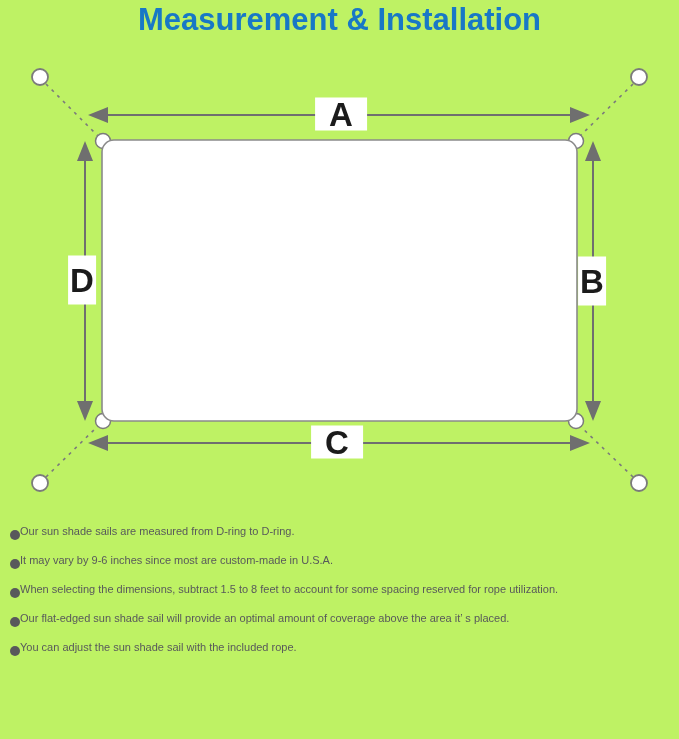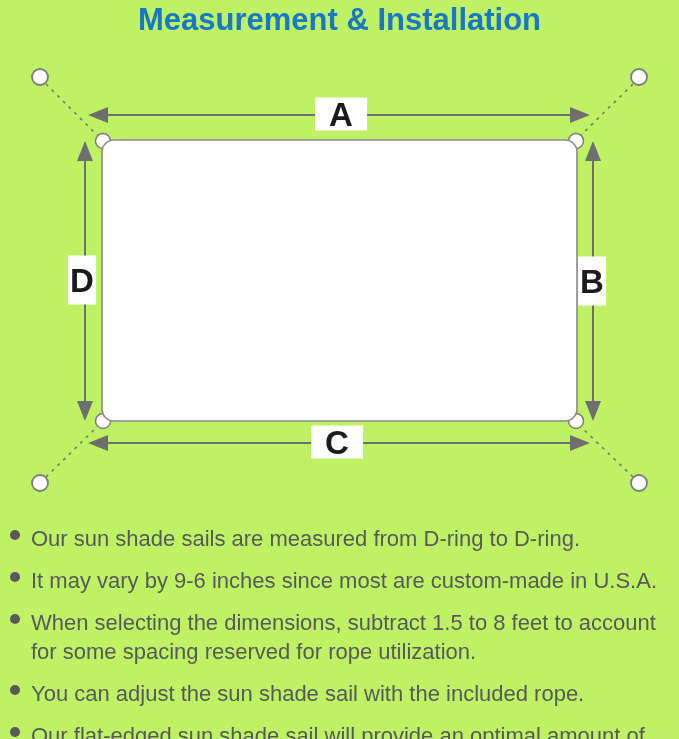--- a/index.html
+++ b/index.html
@@ -26,21 +26,21 @@
   }
   .sail-subheading {
     position:absolute; left:342px; top:288px; transform:translate(-50%,-50%);
     font-size:17px; font-weight:400; color:#1d70c4; white-space:nowrap;
   }
   .notes {
     position:absolute; left:10px; top:524px; width:662px;
     list-style:none; margin:0; padding:0;
     display:flex; flex-direction:column; gap:13px;
   }
-  .note-item { display:flex; gap:11px; font-size:22px; color:#58595b; line-height:1.32; }
+  .note-item { display:flex; font-size:11px; color:#58595b; line-height:1.32; }
   .bullet {
     flex:0 0 auto; width:10px; height:10px; border-radius:50%;
     background:#58595b; margin-top:6px;
   }
   .note-text { max-width:642px; }
 </style>
 </head>
 <body>
 
 <div class="page">
@@ -104,21 +104,21 @@
     <li class="note-item">
       <span class="bullet"></span>
       <span class="note-text">It may vary by 9-6 inches since most are custom-made in U.S.A.</span>
     </li>
     <li class="note-item">
       <span class="bullet"></span>
       <span class="note-text">When selecting the dimensions, subtract 1.5 to 8 feet to account for some spacing reserved for rope utilization.</span>
     </li>
     <li class="note-item">
       <span class="bullet"></span>
-      <span class="note-text">You can adjust the sun shade sail with the included rope.</span>
+      <span class="note-text">Our flat-edged sun shade sail will provide an optimal amount of coverage above the area it’ s placed.</span>
     </li>
     <li class="note-item">
       <span class="bullet"></span>
-      <span class="note-text">Our flat-edged sun shade sail will provide an optimal amount of coverage above the area it’ s placed.</span>
+      <span class="note-text">You can adjust the sun shade sail with the included rope.</span>
     </li>
   </ul>
 
 </div>
 
 </body></html>

